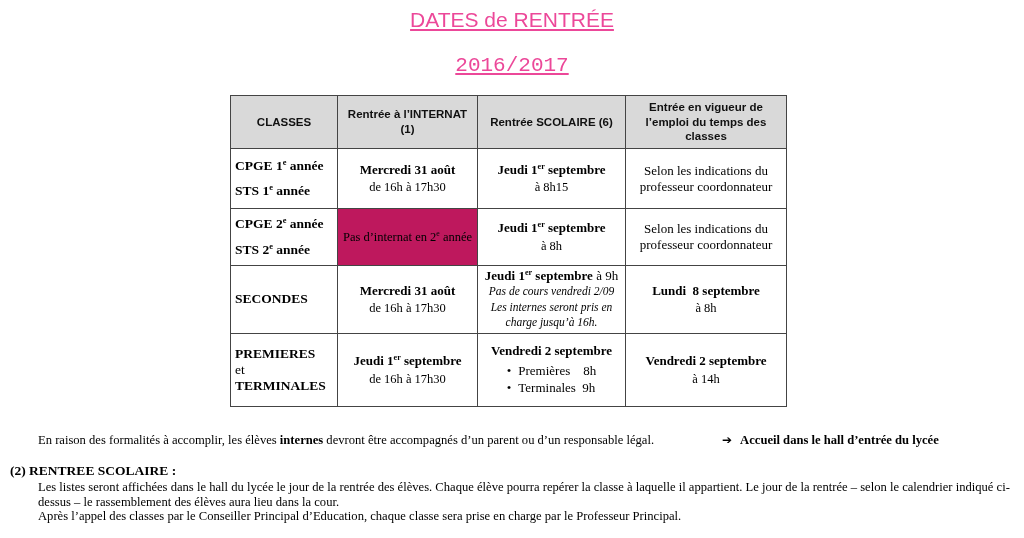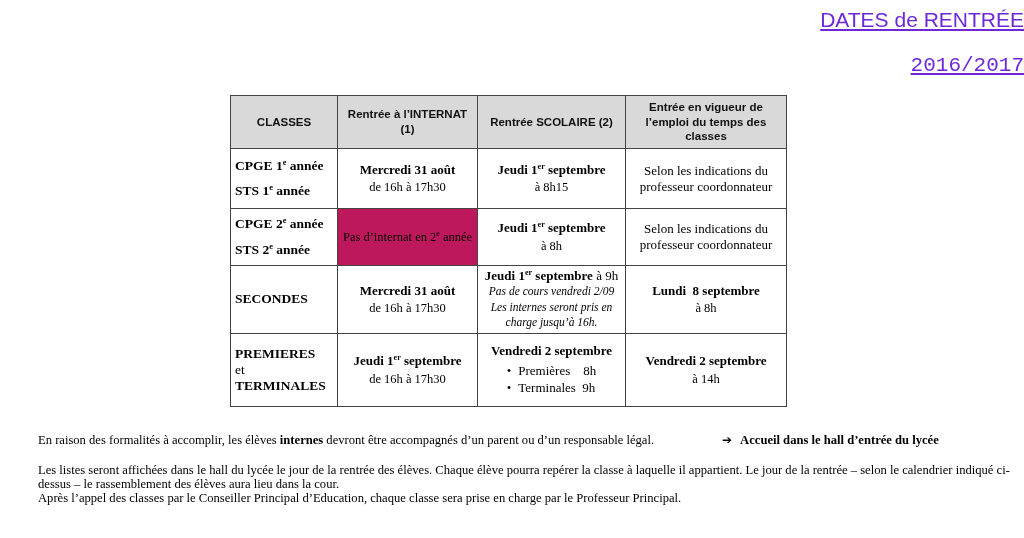--- a/index.html
+++ b/index.html
@@ -2,21 +2,21 @@
 <html><head>
 <meta charset="utf-8">
 <style>
   html,body{margin:0;padding:0;}
   body{
     width:1024px;height:538px;background:#ffffff;color:#000;
     font-family:"Liberation Serif", serif;position:relative;overflow:hidden;
   }
   
   .title-block{padding-top:8px;text-align:center;font-family:"Liberation Sans", sans-serif;}
-  .title-line{font-size:21px;text-decoration:underline;color:#6d28d9;text-align:right;}
+  .title-line{font-size:21px;text-decoration:underline;color:#ec4899;}
   .title-line.second{margin-top:22px;font-family:Liberation Mono, monospace;}
   
   table.rentree{border-collapse:collapse;margin:18px 0 0 230px;table-layout:fixed;}
   table.rentree td, table.rentree th{border:1px solid #444;vertical-align:middle;padding:2px 4px;box-sizing:border-box;}
   col.c1{width:107px;} col.c2{width:140px;} col.c3{width:148px;} col.c4{width:161px;}
   tr.h-head{height:53px;} tr.h-r1{height:60px;} tr.h-r2{height:57px;} tr.h-r3{height:68px;} tr.h-r4{height:73px;}
   th{
     background:#d9d9d9;font-family:"Liberation Sans", sans-serif;
     font-weight:bold;font-size:11.5px;line-height:1.3;text-align:center;color:#111;
   }
@@ -57,21 +57,21 @@
   <colgroup>
       <col class="c1">
       <col class="c2">
       <col class="c3">
       <col class="c4">
     </colgroup>
   <tbody>
       <tr class="h-head">
     <th>CLASSES</th>
     <th>Rentrée à l’INTERNAT (1)</th>
-    <th>Rentrée SCOLAIRE (2)</th>
+    <th>Rentrée SCOLAIRE (6)</th>
     <th>Entrée en vigueur de l’emploi du temps des classes</th>
   </tr>
 
   <tr class="h-r1">
     <td class="cell-classes">
       <div class="cls-line cls-gap"><span>CPGE 1</span><sup class="sp">e</sup><span> année</span></div>
       <div class="cls-line"><span>STS 1</span><sup class="sp">e</sup><span> année</span></div>
     </td>
     <td>
       <div class="ln bold">Mercredi 31 août</div>
@@ -142,18 +142,19 @@
 </tbody>
   </table>
 
 <div class="notes">
   <div class="note">
     <div class="note-body n1-line">
       <span>En raison des formalités à accomplir, les élèves </span><span class="bold">internes</span><span> devront être accompagnés d’un parent ou d’un responsable légal.</span><span class="arrow">➔</span><span class="callout">Accueil dans le hall d’entrée du lycée</span>
     </div>
   </div>
   <div class="note note2">
+    <div class="note-title">(2) RENTREE SCOLAIRE :</div>
     <div class="note-body n1-line">
       <p>Les listes seront affichées dans le hall du lycée le jour de la rentrée des élèves. Chaque élève pourra repérer la classe à laquelle il appartient. Le jour de la rentrée – selon le calendrier indiqué ci-dessus – le rassemblement des élèves aura lieu dans la cour.</p>
       <p>Après l’appel des classes par le Conseiller Principal d’Education, chaque classe sera prise en charge par le Professeur Principal.</p>
     </div>
   </div>
 </div>
 
 </body></html>

